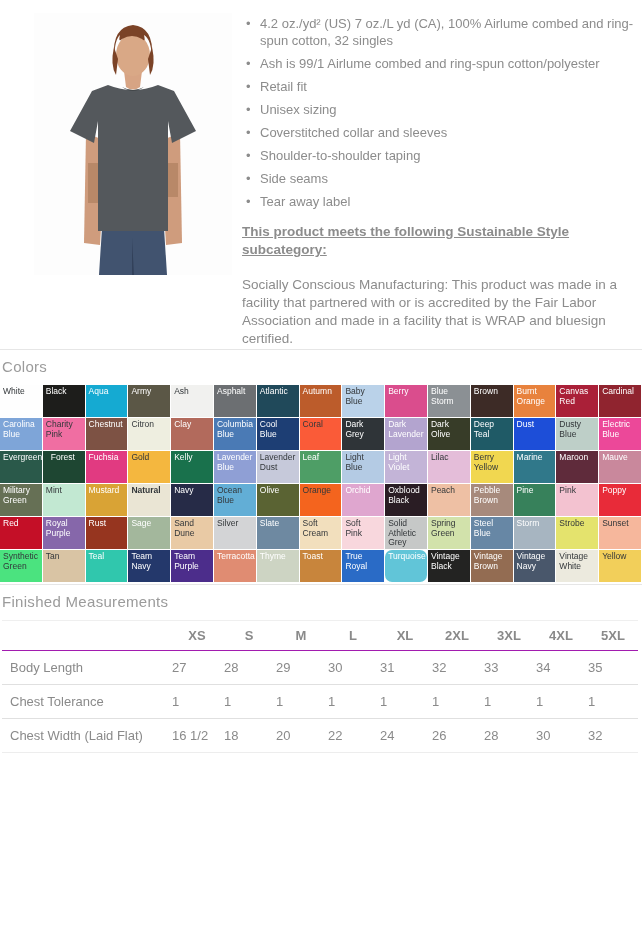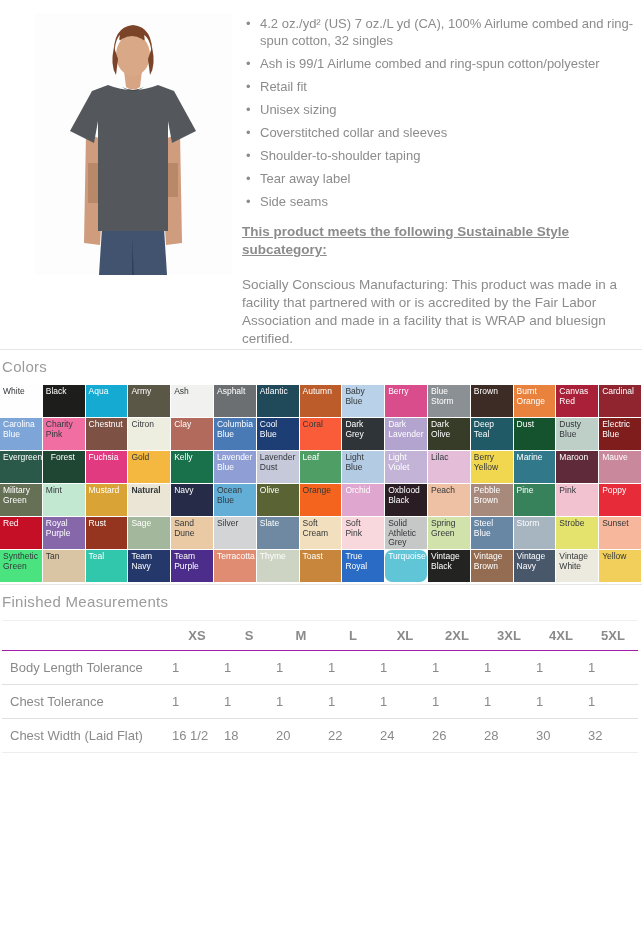--- a/index.html
+++ b/index.html
@@ -73,22 +73,22 @@
       </svg>
     </div>
     <div class="product-info">
       <ul class="bullets">
           <li>4.2 oz./yd² (US) 7 oz./L yd (CA), 100% Airlume combed and ring-spun cotton, 32 singles</li>
           <li>Ash is 99/1 Airlume combed and ring-spun cotton/polyester</li>
           <li>Retail fit</li>
           <li>Unisex sizing</li>
           <li>Coverstitched collar and sleeves</li>
           <li>Shoulder-to-shoulder taping</li>
+          <li>Side seams</li>
           <li>Tear away label</li>
-          <li>Side seams</li>
         </ul>
       <div class="sus-heading">This product meets the following Sustainable Style subcategory:</div>
       <div class="sus-text">Socially Conscious Manufacturing: This product was made in a facility that partnered with or is accredited by the Fair Labor Association and made in a facility that is WRAP and bluesign certified.</div>
     </div>
   </div>
 
   <div class="colors-section">
     <div class="section-title">Colors</div>
     <div class="color-grid">
         <div class="swatch dark nowrapws" style="background: rgb(254, 254, 254);"><span>White</span></div>
@@ -111,23 +111,23 @@
         <div class="swatch nowrapws" style="background: rgb(125, 82, 68);"><span>Chestnut</span></div>
         <div class="swatch dark nowrapws" style="background: rgb(238, 238, 224);"><span>Citron</span></div>
         <div class="swatch nowrapws" style="background: rgb(178, 106, 92);"><span>Clay</span></div>
         <div class="swatch" style="background: rgb(74, 122, 181);"><span>Columbia Blue</span></div>
         <div class="swatch" style="background: rgb(29, 62, 116);"><span>Cool Blue</span></div>
         <div class="swatch dark nowrapws" style="background: rgb(250, 91, 56);"><span>Coral</span></div>
         <div class="swatch" style="background: rgb(47, 52, 56);"><span>Dark Grey</span></div>
         <div class="swatch" style="background: rgb(179, 164, 207);"><span>Dark Lavender</span></div>
         <div class="swatch" style="background: rgb(55, 60, 40);"><span>Dark Olive</span></div>
         <div class="swatch" style="background: rgb(31, 90, 102);"><span>Deep Teal</span></div>
-        <div class="swatch nowrapws" style="background: #14532d;"><span>Dust</span></div>
+        <div class="swatch nowrapws" style="background: #1d4ed8;"><span>Dust</span></div>
         <div class="swatch dark" style="background: rgb(190, 207, 200);"><span>Dusty Blue</span></div>
-        <div class="swatch" style="background: #7f1d1d;"><span>Electric Blue</span></div>
+        <div class="swatch" style="background: #ec4899;"><span>Electric Blue</span></div>
         <div class="swatch nowrapws" style="background: rgb(42, 89, 74);"><span>Evergreen</span></div>
         <div class="swatch nowrapws" style="background: rgb(30, 70, 50); padding-left: 8px;"><span>Forest</span></div>
         <div class="swatch nowrapws" style="background: rgb(225, 58, 129);"><span>Fuchsia</span></div>
         <div class="swatch dark nowrapws" style="background: rgb(244, 183, 63);"><span>Gold</span></div>
         <div class="swatch nowrapws" style="background: rgb(25, 113, 76);"><span>Kelly</span></div>
         <div class="swatch" style="background: rgb(143, 159, 213);"><span>Lavender Blue</span></div>
         <div class="swatch dark" style="background: rgb(198, 201, 218);"><span>Lavender Dust</span></div>
         <div class="swatch nowrapws" style="background: rgb(78, 158, 102);"><span>Leaf</span></div>
         <div class="swatch dark" style="background: rgb(180, 203, 228);"><span>Light Blue</span></div>
         <div class="swatch" style="background: rgb(195, 180, 215);"><span>Light Violet</span></div>
@@ -199,30 +199,30 @@
             <th>L</th>
             <th>XL</th>
             <th>2XL</th>
             <th>3XL</th>
             <th>4XL</th>
             <th>5XL</th>
           </tr>
         </thead>
       <tbody>
           <tr>
-            <td class="rowlabel">Body Length Tolerance</td>
-            <td>1</td>
-            <td>1</td>
-            <td>1</td>
-            <td>1</td>
-            <td>1</td>
-            <td>1</td>
-            <td>1</td>
-            <td>1</td>
-            <td>1</td>
+            <td class="rowlabel">Body Length</td>
+            <td>27</td>
+            <td>28</td>
+            <td>29</td>
+            <td>30</td>
+            <td>31</td>
+            <td>32</td>
+            <td>33</td>
+            <td>34</td>
+            <td>35</td>
           </tr>
           <tr>
             <td class="rowlabel">Chest Tolerance</td>
             <td>1</td>
             <td>1</td>
             <td>1</td>
             <td>1</td>
             <td>1</td>
             <td>1</td>
             <td>1</td>

